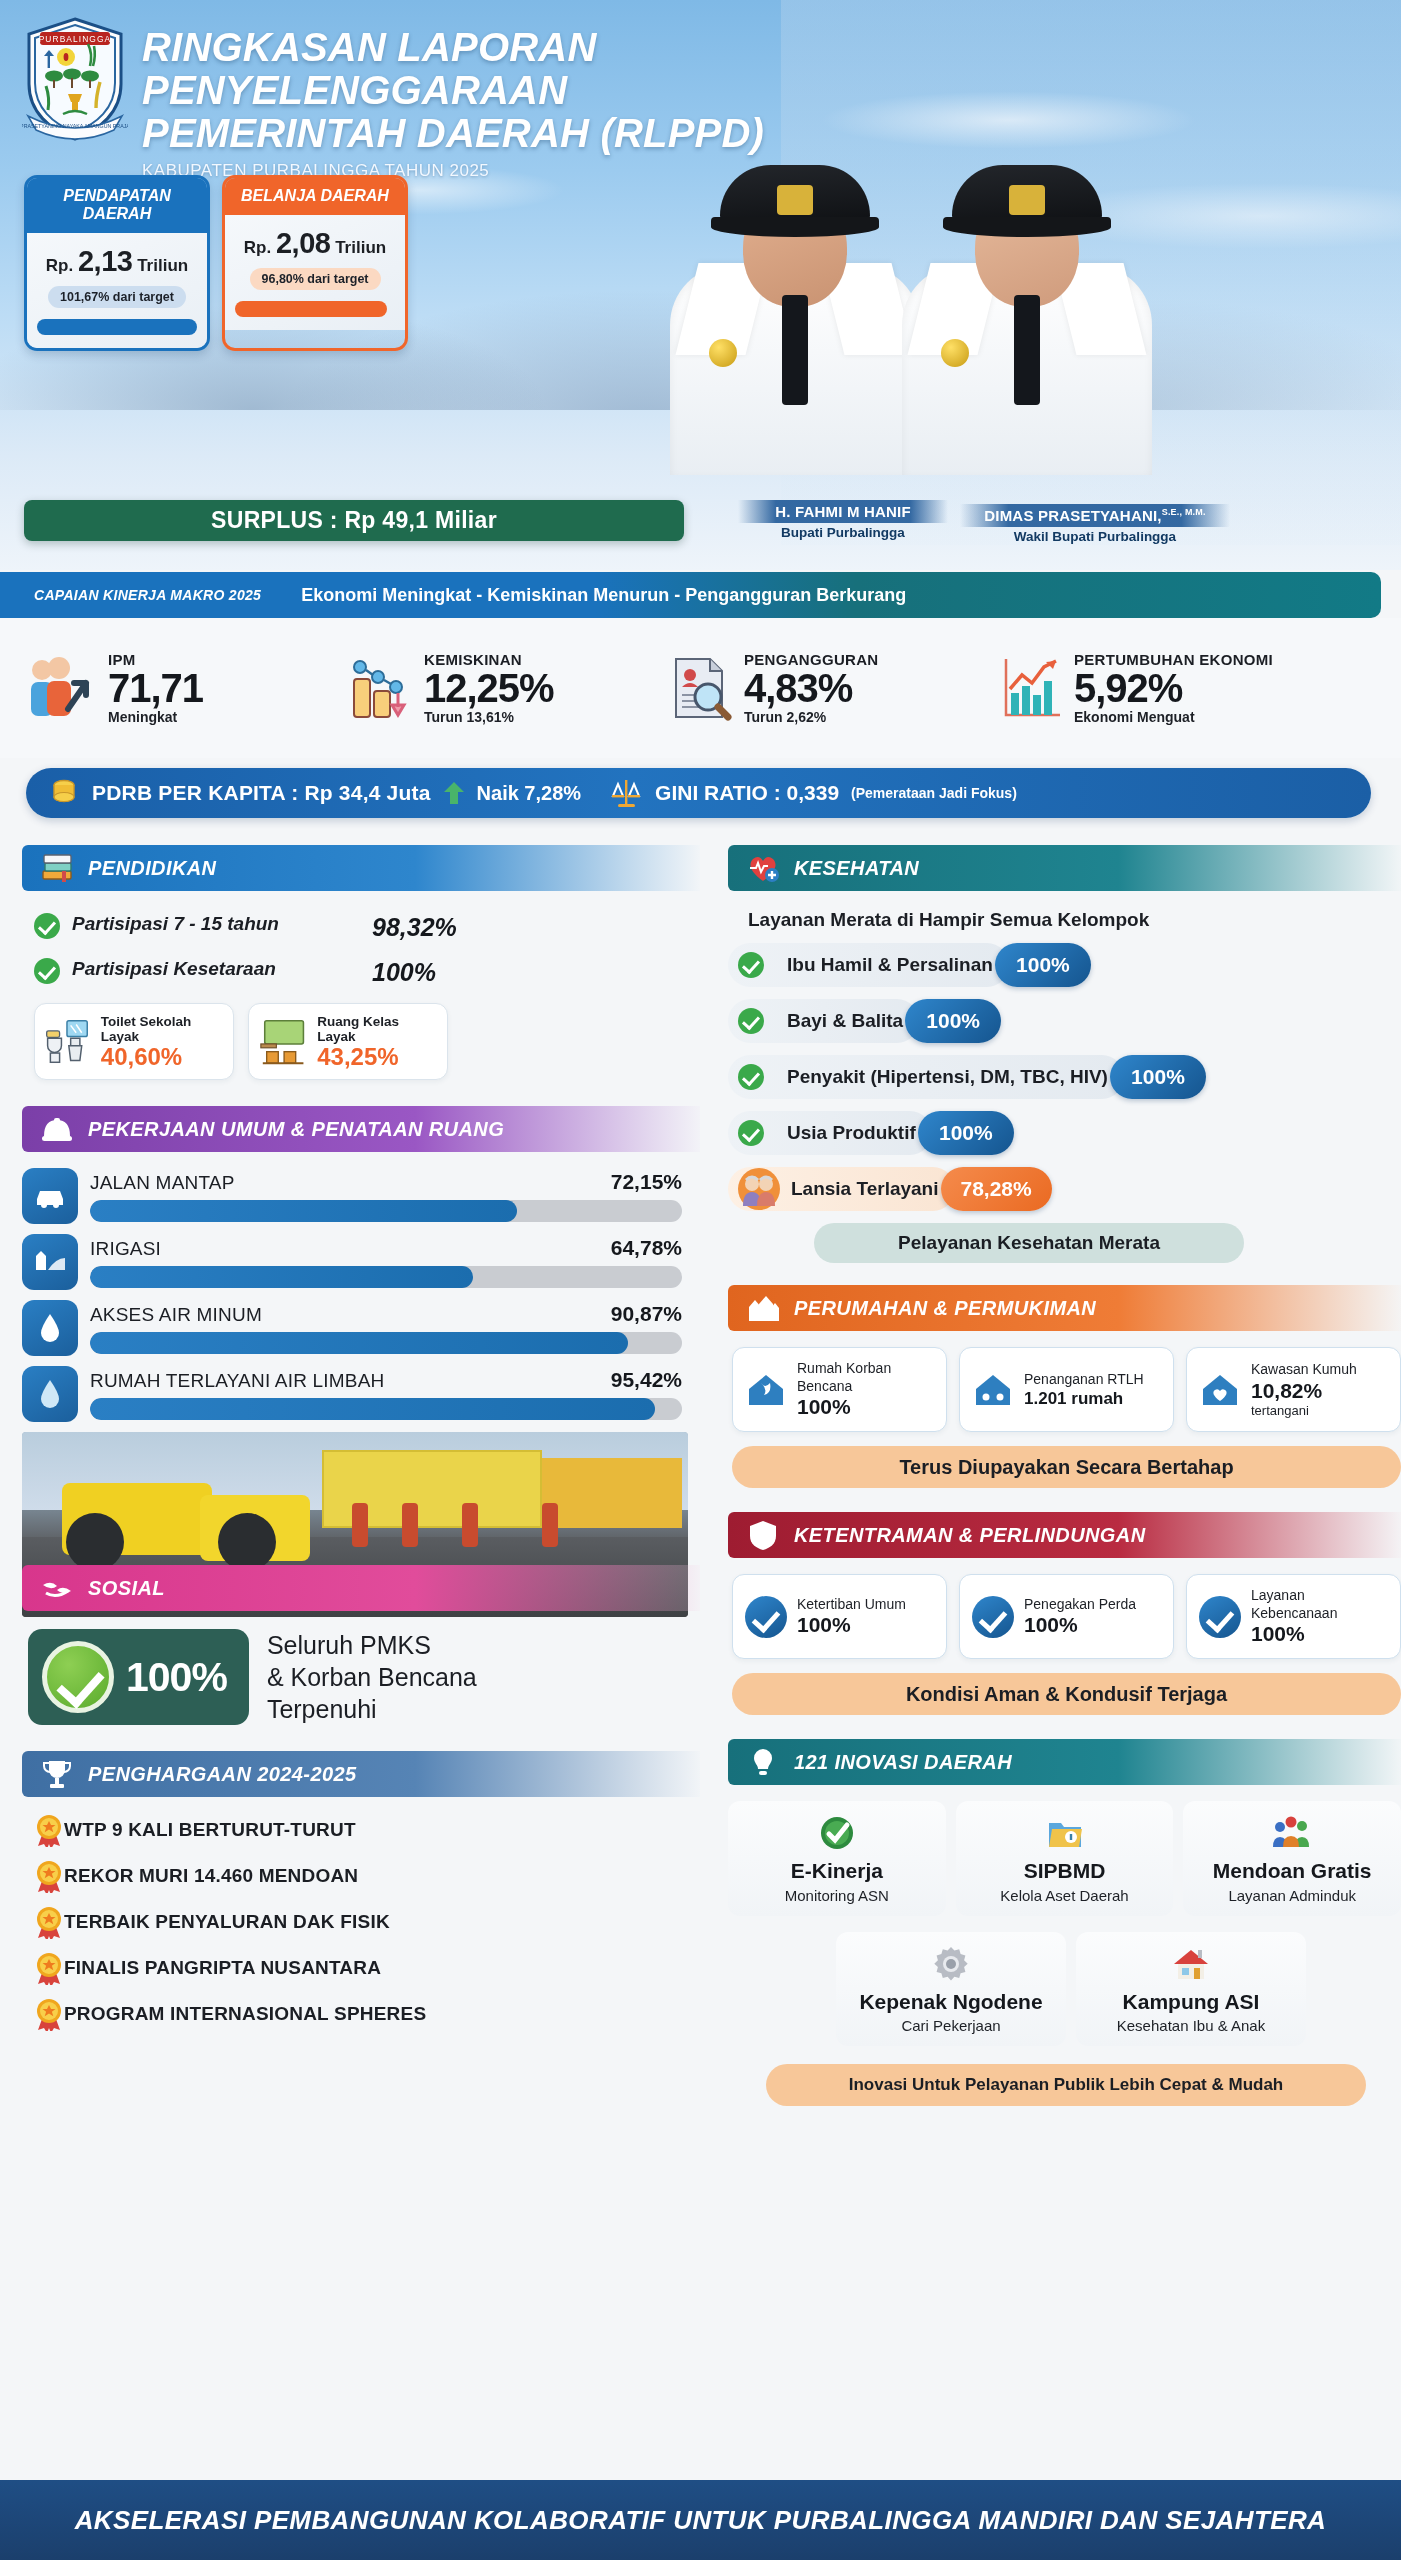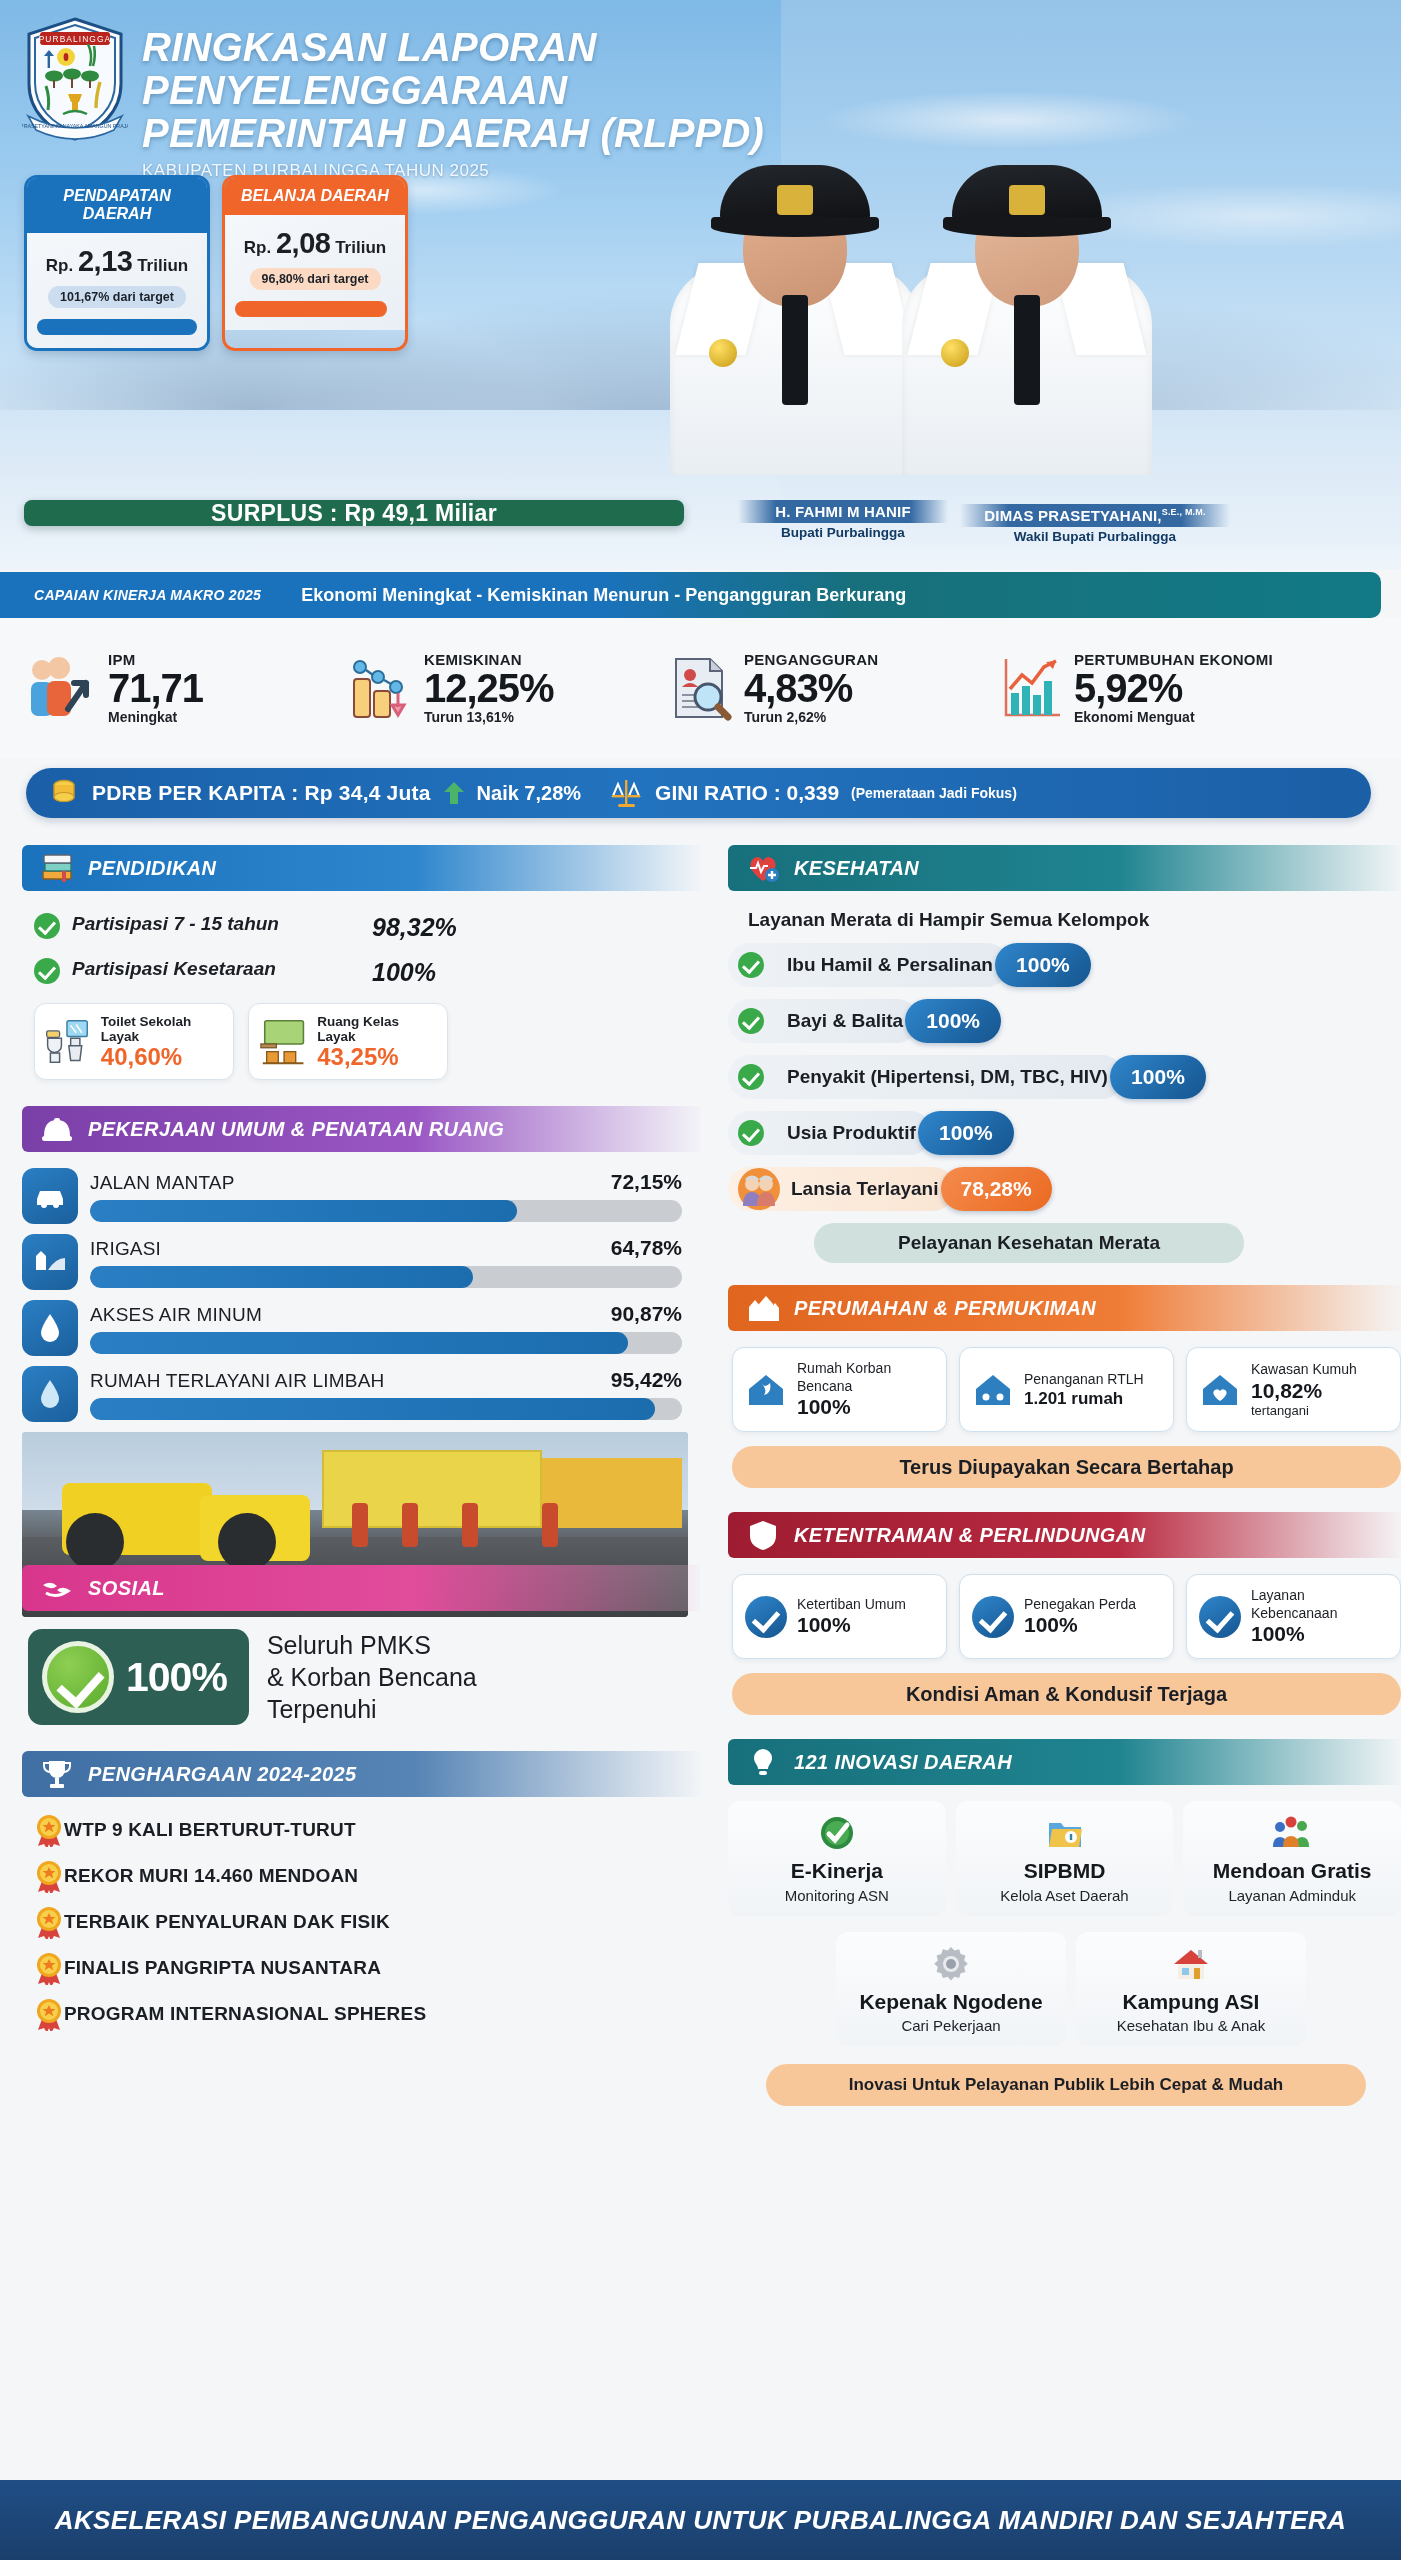--- a/index.html
+++ b/index.html
@@ -122,21 +122,21 @@
   #card-pendapatan { border: 3px solid #1a72bd; }
   #card-pendapatan .cap-title { background: #1a72bd; }
   #card-pendapatan .fin-pill { background: #ccddef; }
   #card-pendapatan .fin-bar { background: #1a72bd; }
   #card-belanja { border: 3px solid #f0652a; }
   #card-belanja .cap-title { background: #f0652a; }
   #card-belanja .fin-pill { background: #fbd9c2; }
   #card-belanja .fin-bar { background: #f0652a; width: 95%; }
 
   .surplus-bar {
-    position: absolute; left: 24px; top: 500px; width: 660px; height: 26px; z-index: 6;
+    position: absolute; left: 24px; top: 500px; width: 660px; height: 41px; z-index: 6;
     background: #1f6b4e; border-radius: 8px;
     display: flex; align-items: center; justify-content: center;
     color: #fff; font-size: 23px; font-weight: 700; letter-spacing: .3px;
     box-shadow: 0 3px 8px rgba(0,40,30,.25);
   }
 
   .name-tag { position: absolute; z-index: 6; text-align: center; }
   .name-tag .nm {
     background: linear-gradient(90deg, rgba(27,86,150,0) 0%, rgba(27,86,150,.88) 18%, rgba(27,86,150,.88) 82%, rgba(27,86,150,0) 100%);
     color: #fff; font-weight: 800; font-size: 15px; padding: 3px 18px; letter-spacing: .2px;
@@ -1005,16 +1005,16 @@
         </div>
         <div class="ic-name">Kampung ASI</div>
         <div class="ic-desc">Kesehatan Ibu &amp; Anak</div>
       </div>
     </div>
 
     <div class="band" style="margin-top:18px;width:600px;margin-left:60px;font-size:17px">Inovasi Untuk Pelayanan Publik Lebih Cepat &amp; Mudah</div>
   </div>
 
   <div class="footer-band">
-    <div class="ft">AKSELERASI PEMBANGUNAN PENGANGGURAN UNTUK PURBALINGGA MANDIRI DAN SEJAHTERA</div>
+    <div class="ft">AKSELERASI PEMBANGUNAN KOLABORATIF UNTUK PURBALINGGA MANDIRI DAN SEJAHTERA</div>
   </div>
 
 </div>
 
 </body></html>

